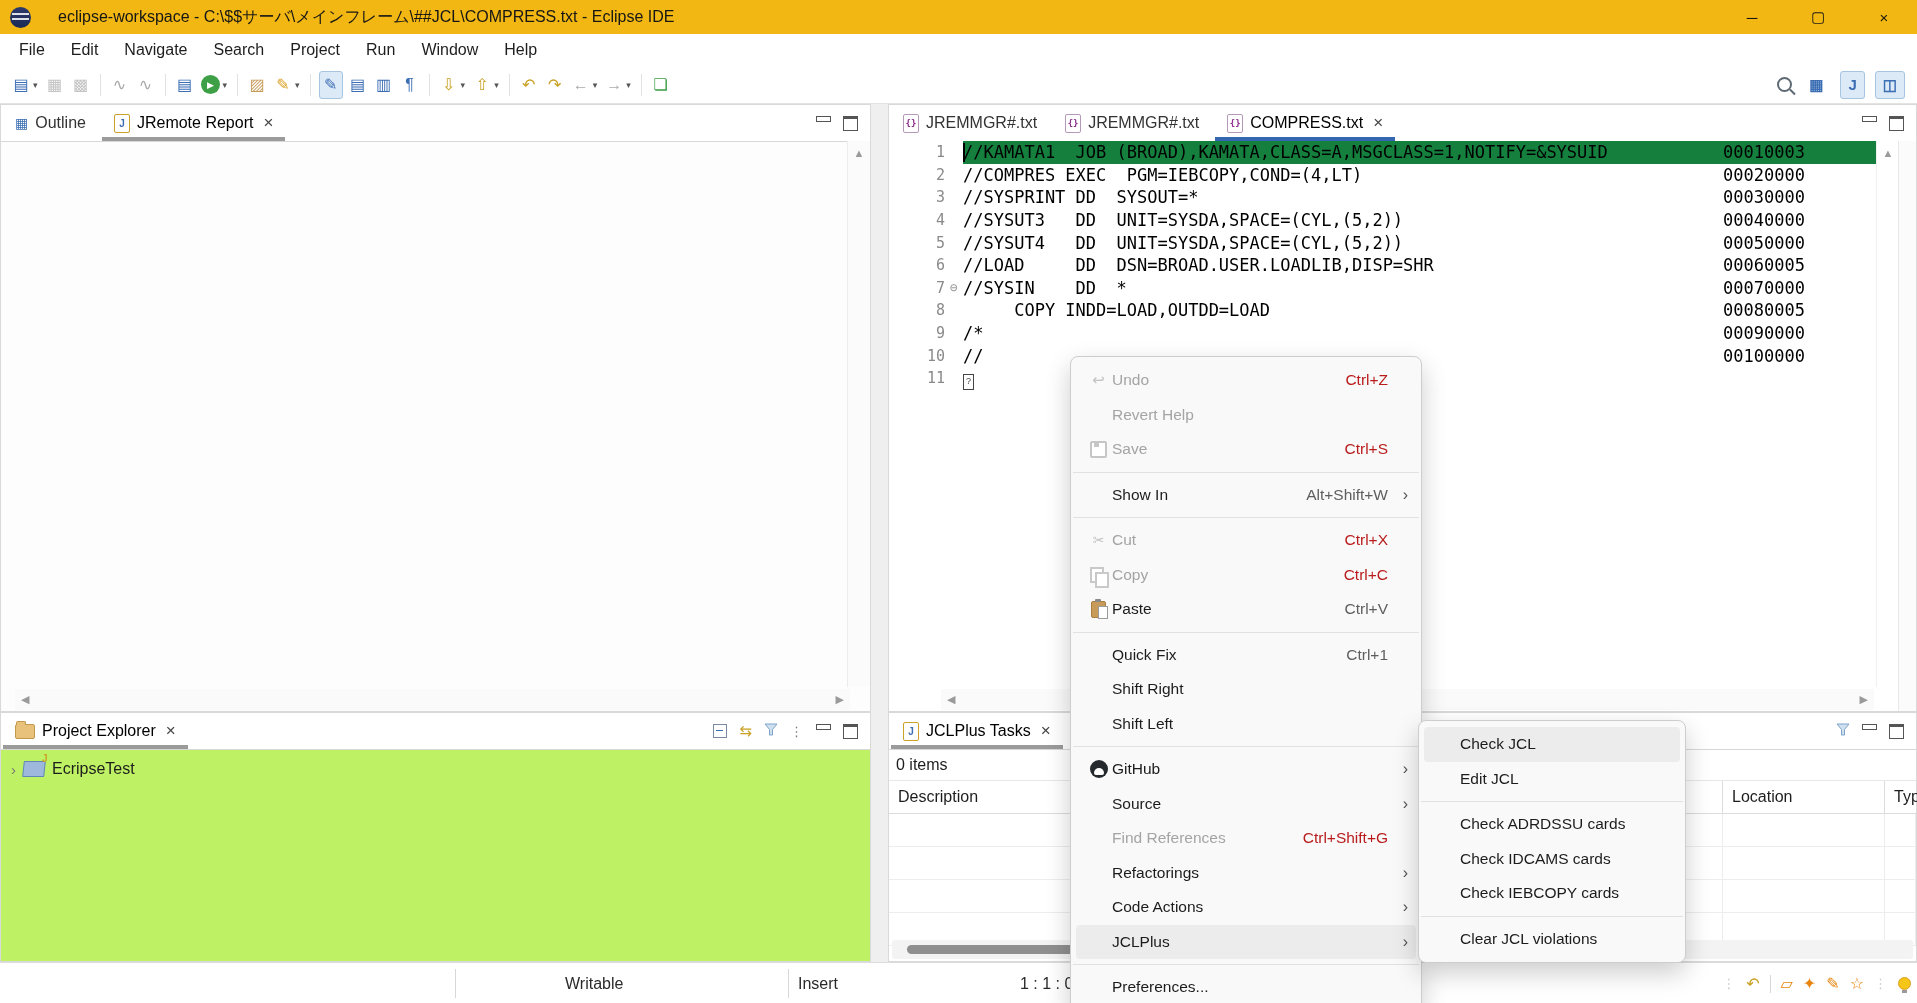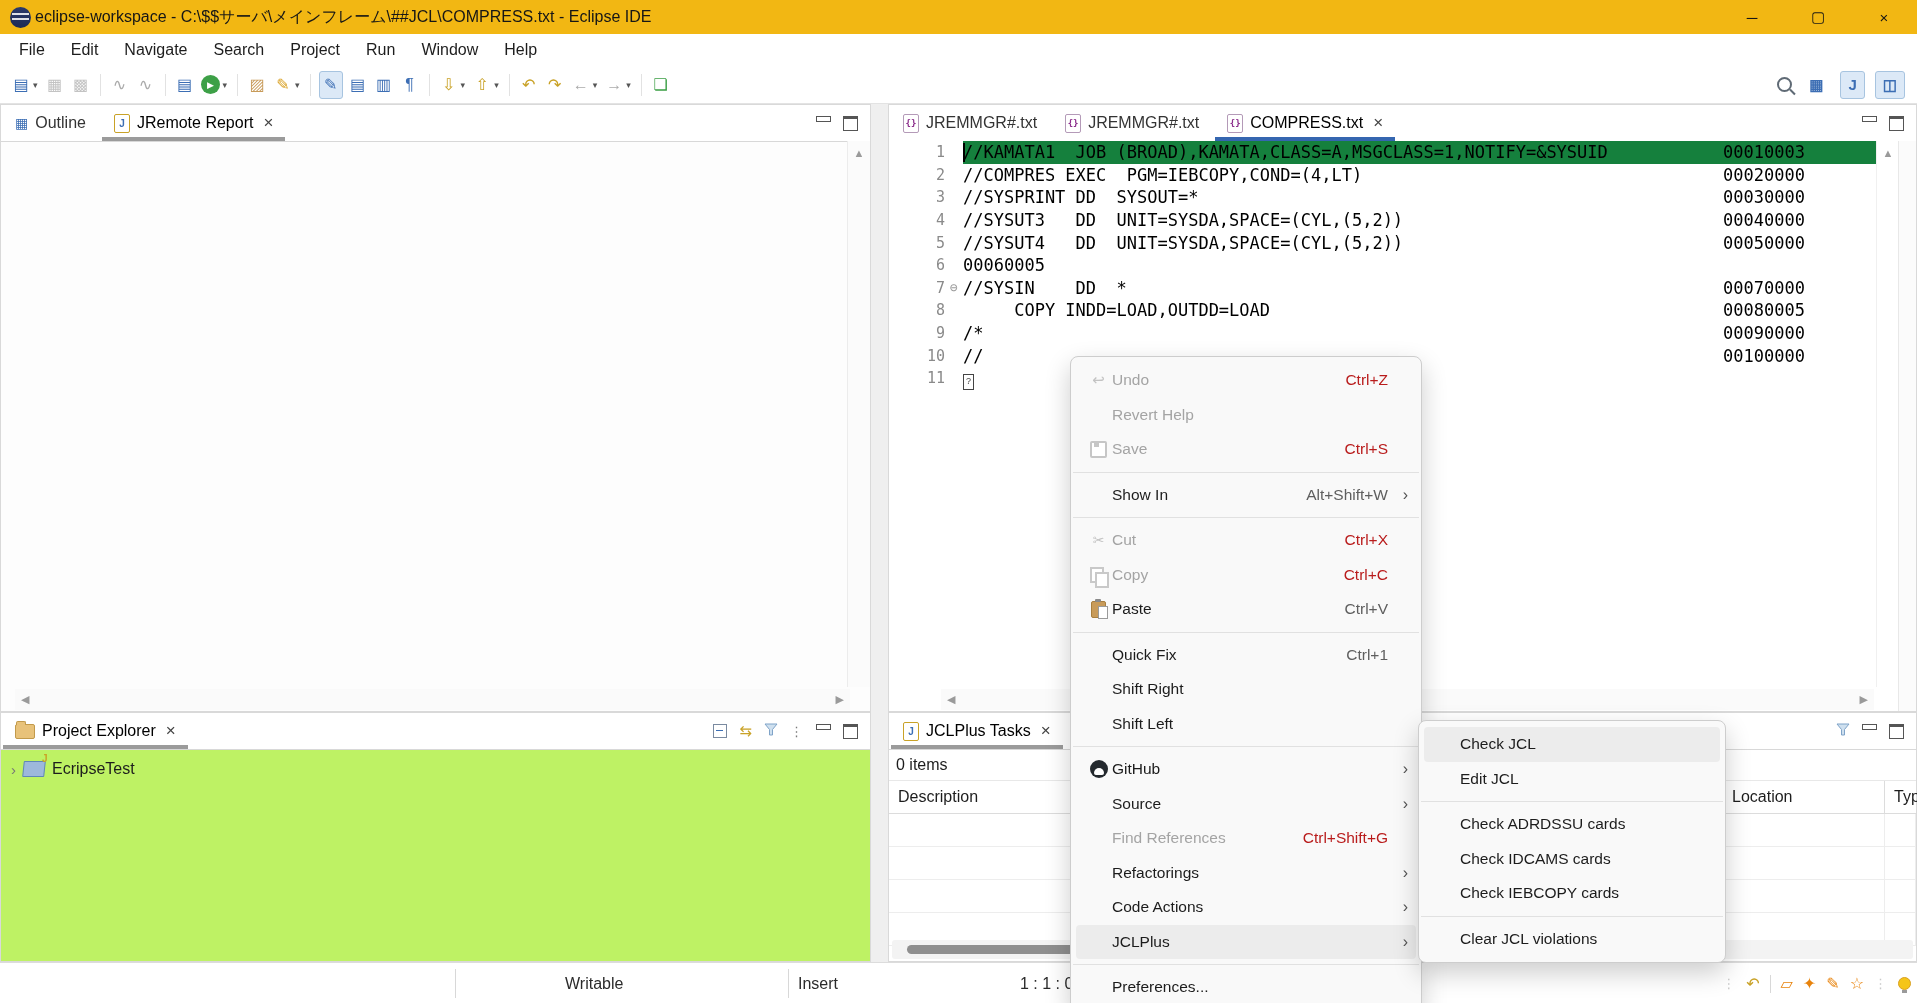--- a/index.html
+++ b/index.html
@@ -5,21 +5,21 @@
   html,body{margin:0;padding:0}
   body{width:1917px;height:1003px;overflow:hidden;position:relative;background:#EFEFEF;
        font-family:"Liberation Sans",sans-serif;-webkit-font-smoothing:antialiased;color:#1d1d1d}
 
   
   .titlebar{position:absolute;left:0;top:0;width:100%;height:34px;background:#F2B713;display:flex;align-items:center;z-index:5}
   .eclipse-logo{width:21px;height:21px;border-radius:50%;margin-left:10px;flex:0 0 auto;
     background:linear-gradient(180deg,#2b3a6b 0%,#1c2a55 100%);position:relative;overflow:hidden}
   .eclipse-logo::after{content:"";position:absolute;left:2px;right:2px;top:6px;height:9px;
     background:repeating-linear-gradient(180deg,rgba(255,255,255,.85) 0 2px,transparent 2px 5px)}
-  .title-text{margin-left:4px;font-size:16px;color:#161616;white-space:nowrap}
+  .title-text{margin-left:27px;font-size:16px;color:#161616;white-space:nowrap}
   .win-controls{margin-left:auto;display:flex;height:100%}
   .win-btn{width:66px;height:100%;display:flex;align-items:center;justify-content:center;font-size:15px;color:#161616}
 
   
   .menubar{position:absolute;left:0;top:34px;width:100%;height:32px;background:#fff;display:flex;align-items:center;padding-left:6px;box-sizing:border-box;font-size:16px;z-index:5}
   .menu-top-item{padding:0 13px;height:100%;display:flex;align-items:center;color:#1d1d1d}
 
   
   .toolbar{position:absolute;left:0;top:66px;width:100%;height:38px;background:#fff;border-bottom:1px solid #E3E3E3;
     display:flex;align-items:center;padding-left:8px;box-sizing:border-box;z-index:5}
@@ -109,21 +109,21 @@
   .sb-text{position:absolute;top:0;height:100%;display:flex;align-items:center}
   .sb-icons{position:absolute;right:6px;top:0;height:100%;display:flex;align-items:center;gap:10px;font-size:16px}
   .sb-dots{color:#C9C9C9;font-size:13px;letter-spacing:1px}
   .bulb{width:11px;height:11px;border-radius:50%;background:#F5C518;border:1px solid #D9A021;position:relative}
   .bulb::after{content:"";position:absolute;left:3px;bottom:-4px;width:5px;height:3px;background:#9a9a9a}
 
   
   .popup{position:absolute;background:#F9F9F9;border:1px solid #CDCDCD;border-radius:8px;
     box-shadow:0 10px 26px rgba(0,0,0,.20);padding:6px 0;font-size:15.5px;box-sizing:border-box}
   #context-menu{left:1070px;top:356px;width:352px;z-index:50}
-  #jclplus-submenu{left:1418px;top:720px;width:308px;z-index:60}
+  #jclplus-submenu{left:1418px;top:720px;width:268px;z-index:60}
   .mi{height:34.5px;display:flex;align-items:center;margin:0 5px;border-radius:4px;padding:0 8px 0 9px}
   .mi.hl{background:#ECECEC}
   .mi .ic{width:27px;display:flex;justify-content:center;align-items:center;flex:0 0 auto}
   .mi .lbl{flex:1;color:#1c1c1c;white-space:nowrap}
   .mi.dis .lbl{color:#A4A4A4}
   .mi .sc{color:#5E5E5E;margin-right:4px;white-space:nowrap}
   .mi.dis .sc{color:#b91c1c}
   .mi .chev{width:16px;text-align:right;color:#555;font-size:16px}
   .msep{height:1px;background:#E1E1E1;margin:5px 2px}
   .gi{font-size:15px;color:#C3C3C3}
@@ -301,20 +301,21 @@
           <span class="cl-main">
             <span class="cl-code">//SYSUT4   DD  UNIT=SYSDA,SPACE=(CYL,(5,2))</span>
             <span class="cl-seq">00050000</span>
           </span>
         </div>
         <div class="cline">
           <span class="cl-ann"></span>
           <span class="cl-num">6</span>
           <span class="cl-fold"></span>
           <span class="cl-main">
+            <span class="cl-code">//LOAD     DD  DSN=BROAD.USER.LOADLIB,DISP=SHR</span>
             <span class="cl-seq">00060005</span>
           </span>
         </div>
         <div class="cline">
           <span class="cl-ann"></span>
           <span class="cl-num">7</span>
           <span class="cl-fold">⊖</span>
           <span class="cl-main">
             <span class="cl-code">//SYSIN    DD  *</span>
             <span class="cl-seq">00070000</span>

